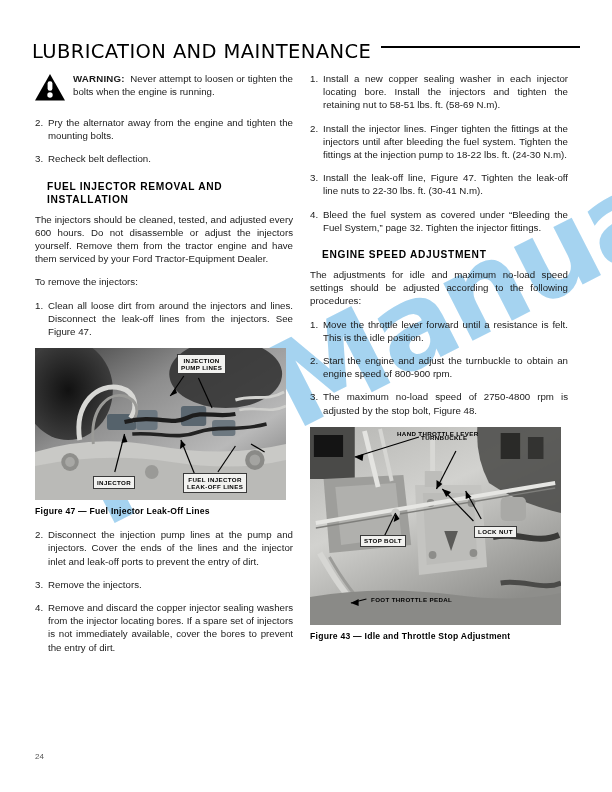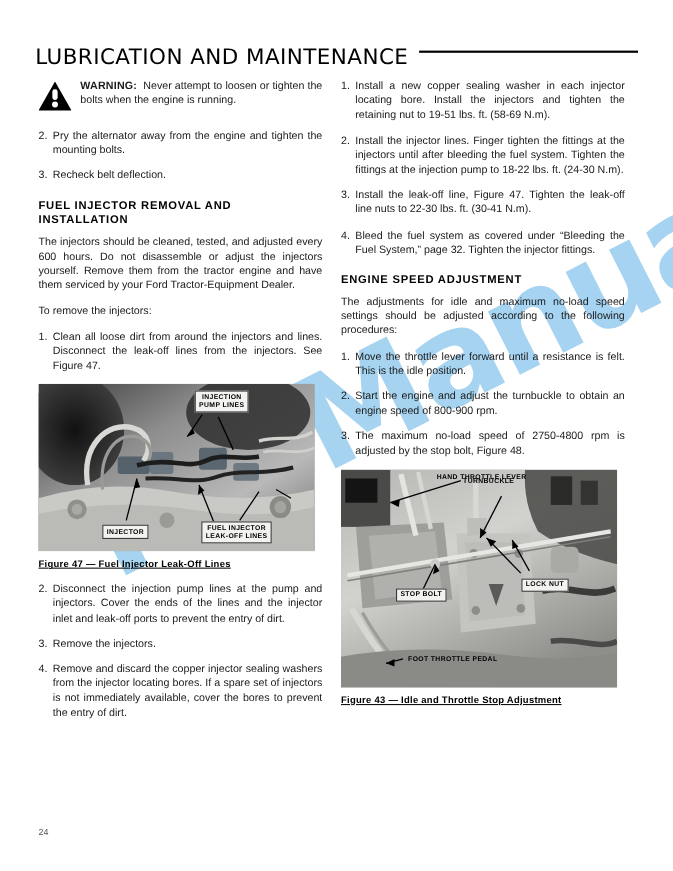--- a/index.html
+++ b/index.html
@@ -100,21 +100,21 @@
   }
   .numbered .txt {
     flex: 1;
     font-size: 9.7px;
     line-height: 13.2px;
     text-align: justify;
     color: #1a1a1a;
   }
 
   h2.section {
-    margin: 14px 0 7px 0;
+    margin: 14px 0 7px 12px;
     font-size: 10.2px;
     font-weight: 700;
     letter-spacing: 0.7px;
     line-height: 13px;
     color: #000;
   }
 
   .inline-bold { font-weight: 700; letter-spacing: 0.2px; }
 
   
@@ -132,21 +132,21 @@
   .warning-block .warn-text {
     flex: 1;
     font-size: 9.7px;
     line-height: 13.2px;
     text-align: justify;
     color: #1a1a1a;
     padding-left: 4px;
   }
 
   
-  .figure { margin: 4px 7px 12px 0; text-decoration: underline; }
+  .figure { margin: 4px 7px 12px 0; }
   .figure .fig-frame {
     position: relative;
     width: 100%;
     background: #9a9a9a;
     overflow: hidden;
   }
   .figure .fig-caption {
     margin-top: 6px;
     font-size: 8.6px;
     font-weight: 700;
@@ -299,21 +299,21 @@
     <div class="num">4.</div>
     <div class="txt">Remove and discard the copper injector sealing washers from the injector locating bores. If a spare set of injectors is not immediately available, cover the bores to prevent the entry of dirt.</div>
   </div>
 
 </div>
 
 <div class="column" id="right-column">
 
   <div class="numbered">
     <div class="num">1.</div>
-    <div class="txt">Install a new copper sealing washer in each injector locating bore. Install the injectors and tighten the retaining nut to 19-51 lbs. ft. (58-69 N.m).</div>
+    <div class="txt">Install a new copper sealing washer in each injector locating bore. Install the injectors and tighten the retaining nut to 58-51 lbs. ft. (58-69 N.m).</div>
   </div>
 
 
   <div class="numbered">
     <div class="num">2.</div>
     <div class="txt">Install the injector lines. Finger tighten the fittings at the injectors until after bleeding the fuel system. Tighten the fittings at the injection pump to 18-22 lbs. ft. (24-30 N.m).</div>
   </div>
   <div class="numbered">
     <div class="num">3.</div>
     <div class="txt">Install the leak-off line, Figure 47. Tighten the leak-off line nuts to 22-30 lbs. ft. (30-41 N.m).</div>

